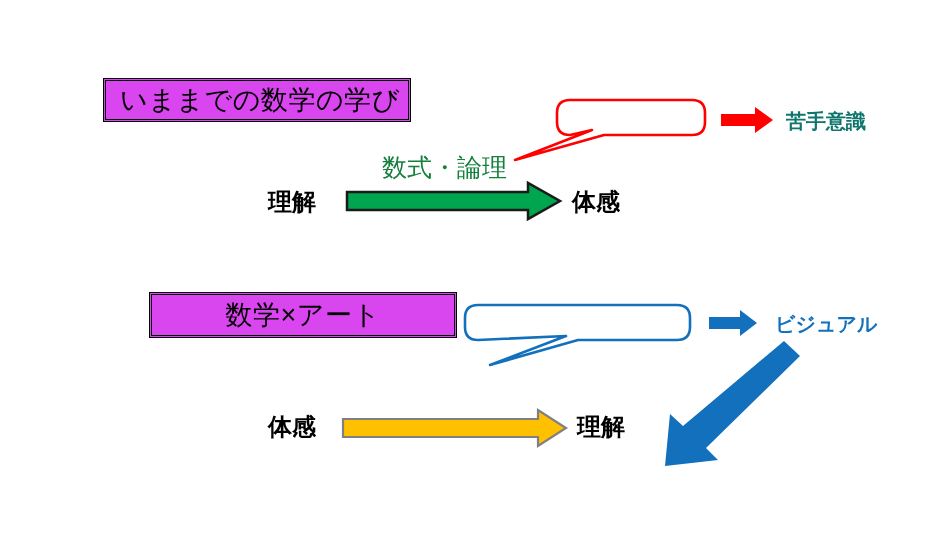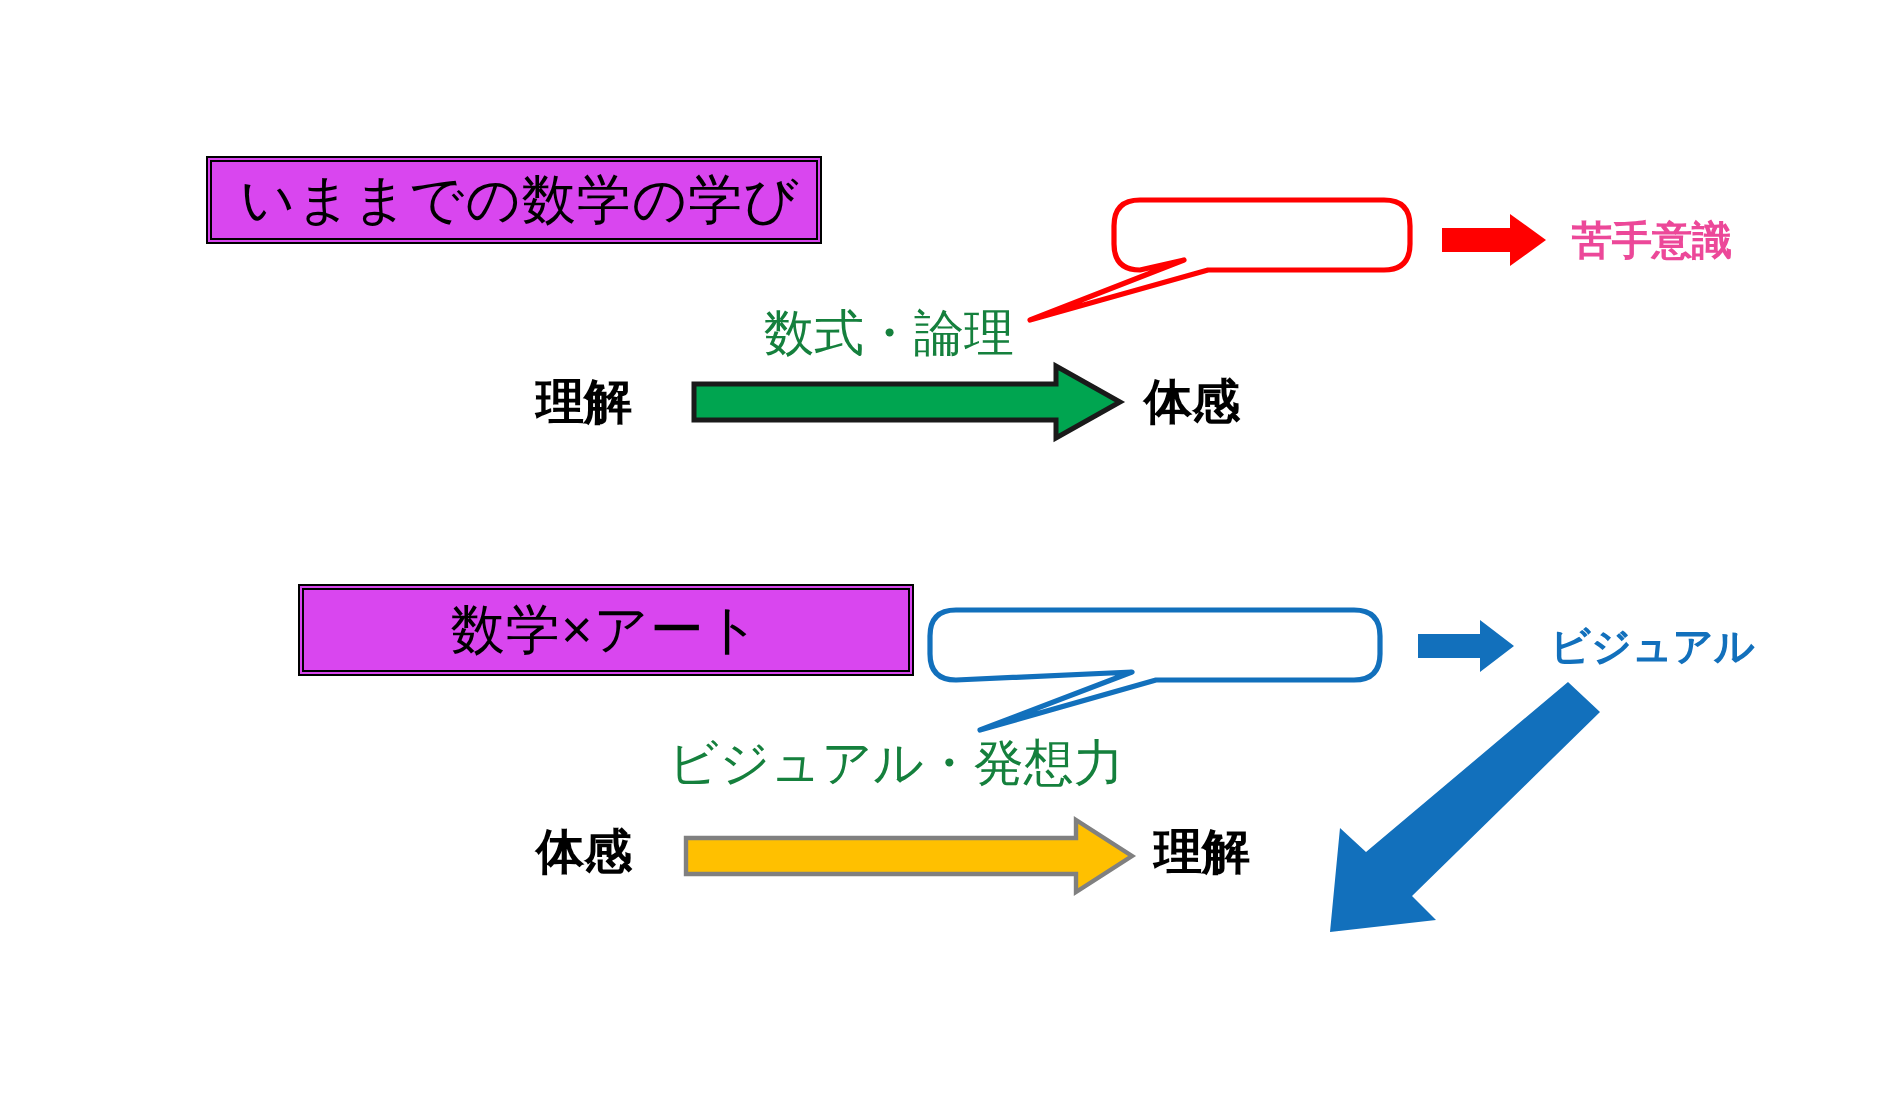--- a/index.html
+++ b/index.html
@@ -72,21 +72,21 @@
   }
 
   
   .outcome {
     position: absolute;
     font-size: 20px;
     font-weight: bold;
     white-space: nowrap;
     line-height: 1;
   }
-  #outcome-negative { color: #ec4899; }
+  #outcome-negative { color: #0f766e; }
   #outcome-positive { color: #1270BC; }
 
   
   #vector-layer {
     position: absolute;
     left: 0;
     top: 0;
     width: 940px;
     height: 548px;
     pointer-events: none;
@@ -123,21 +123,20 @@
   <div class="outcome" style="left:786px; top:111px;" id="outcome-negative">苦手意識</div>
 
   <div class="section-box" id="box-mathart">
     <span class="section-label">数学×アート</span>
   </div>
 
   <div class="endpoint" style="left:268px; top:415px;">体感</div>
 
   <div class="endpoint" style="left:577px; top:415px;">理解</div>
 
-  <div class="arrow-caption" style="left:334px; top:370px;">ビジュアル・発想力</div>
 
   <div class="bubble-text" style="left:483px; top:313px;" id="bubble-text-curious">なぜ？どうすれば？</div>
 
   <div class="outcome" style="left:775px; top:314px;" id="outcome-positive">ビジュアル</div>
 
   <svg id="vector-layer" viewBox="0 0 940 548">
 
     <g>
       <polygon points="347,192 528,192 528,183 560,201 528,219 528,210 347,210" fill="#00A550" stroke="#1a1a1a" stroke-width="2.5" stroke-linejoin="miter"></polygon>
     </g>

